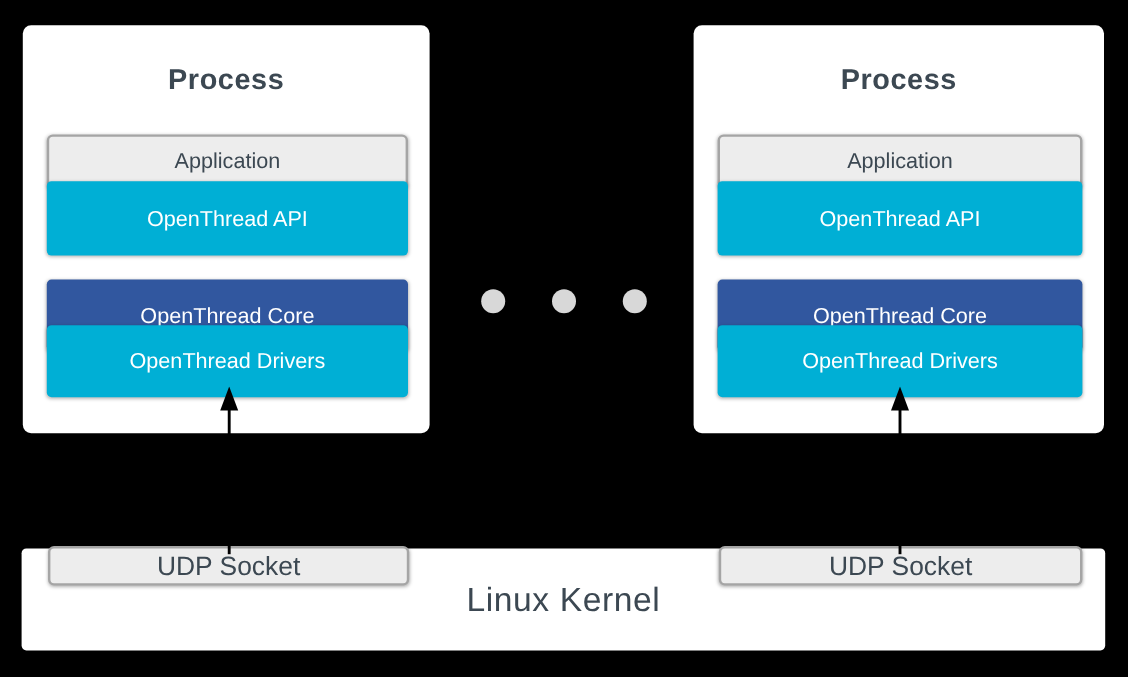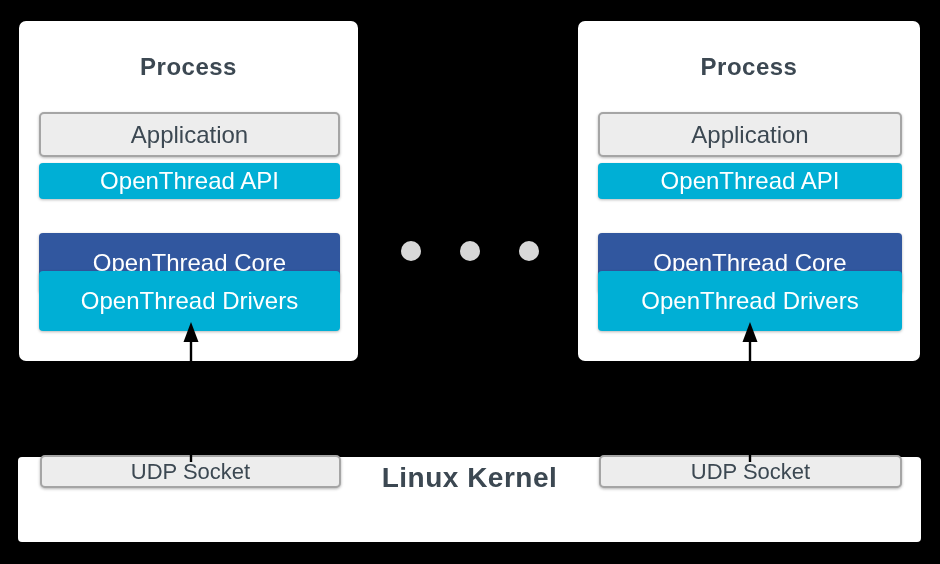--- a/index.html
+++ b/index.html
@@ -31,30 +31,30 @@
   .process.right{left:578px;width:342px;}
   .process-title{
     position:absolute;top:24px;left:0;right:0;height:44px;
     display:flex;align-items:center;justify-content:center;
     font-size:24px;font-weight:bold;color:var(--dark-text);
     letter-spacing:.5px;
   }
   .layer{
     position:absolute;left:20px;right:18px;
     display:flex;align-items:center;justify-content:center;
-    font-size:24px;border-radius:4px;
+    font-size:18px;border-radius:4px;
     box-shadow:0 1px 3px rgba(0,0,0,.28);
   }
   .layer.app{
     top:91px;height:45px;
     background:var(--gray-fill);
     border:2px solid var(--gray-border);
     border-radius:5px;color:var(--dark-text);
   }
-  .layer.api{top:142px;height:36px;background:var(--cyan);color:var(--white);text-align:right;}
+  .layer.api{top:130px;height:62px;background:var(--cyan);color:var(--white);text-align:right;}
   .layer.core{top:188px;height:60px;background:var(--blue);color:var(--white);margin-top:24px;}
   .layer.drivers{top:250px;height:60px;background:var(--cyan);color:var(--white);}
 
   
   .dot{
     position:absolute;top:241px;width:20px;height:20px;border-radius:50%;
     background:var(--dot);
   }
   .dot.d1{left:401px;}
   .dot.d2{left:460px;}
@@ -65,23 +65,23 @@
   .arrow.left{left:182px;}
   .arrow.right{left:741px;}
   .arrow svg{display:block;width:18px;height:140px;}
 
   
   .kernel{
     position:absolute;left:18px;top:457px;width:903px;height:85px;
     background:var(--white);border-radius:4px;
   }
   .kernel-label{
-    position:absolute;left:18px;top:435px;width:903px;height:85px;
+    position:absolute;left:18px;top:457px;width:903px;height:85px;
     display:flex;align-items:center;justify-content:center;
-    font-size:28px;font-weight:bold;color:var(--dark-text);
+    font-size:28px;font-weight:normal;color:var(--dark-text);
     letter-spacing:.5px;pointer-events:none;
   }
   .socket{
     position:absolute;top:455px;height:33px;
     display:flex;align-items:center;justify-content:center;
     background:var(--gray-fill);border:2px solid var(--gray-border);
     border-radius:5px;font-size:22px;color:var(--dark-text);
     box-shadow:0 1px 3px rgba(0,0,0,.3);
   }
   .socket.left{left:40px;width:301px;}

